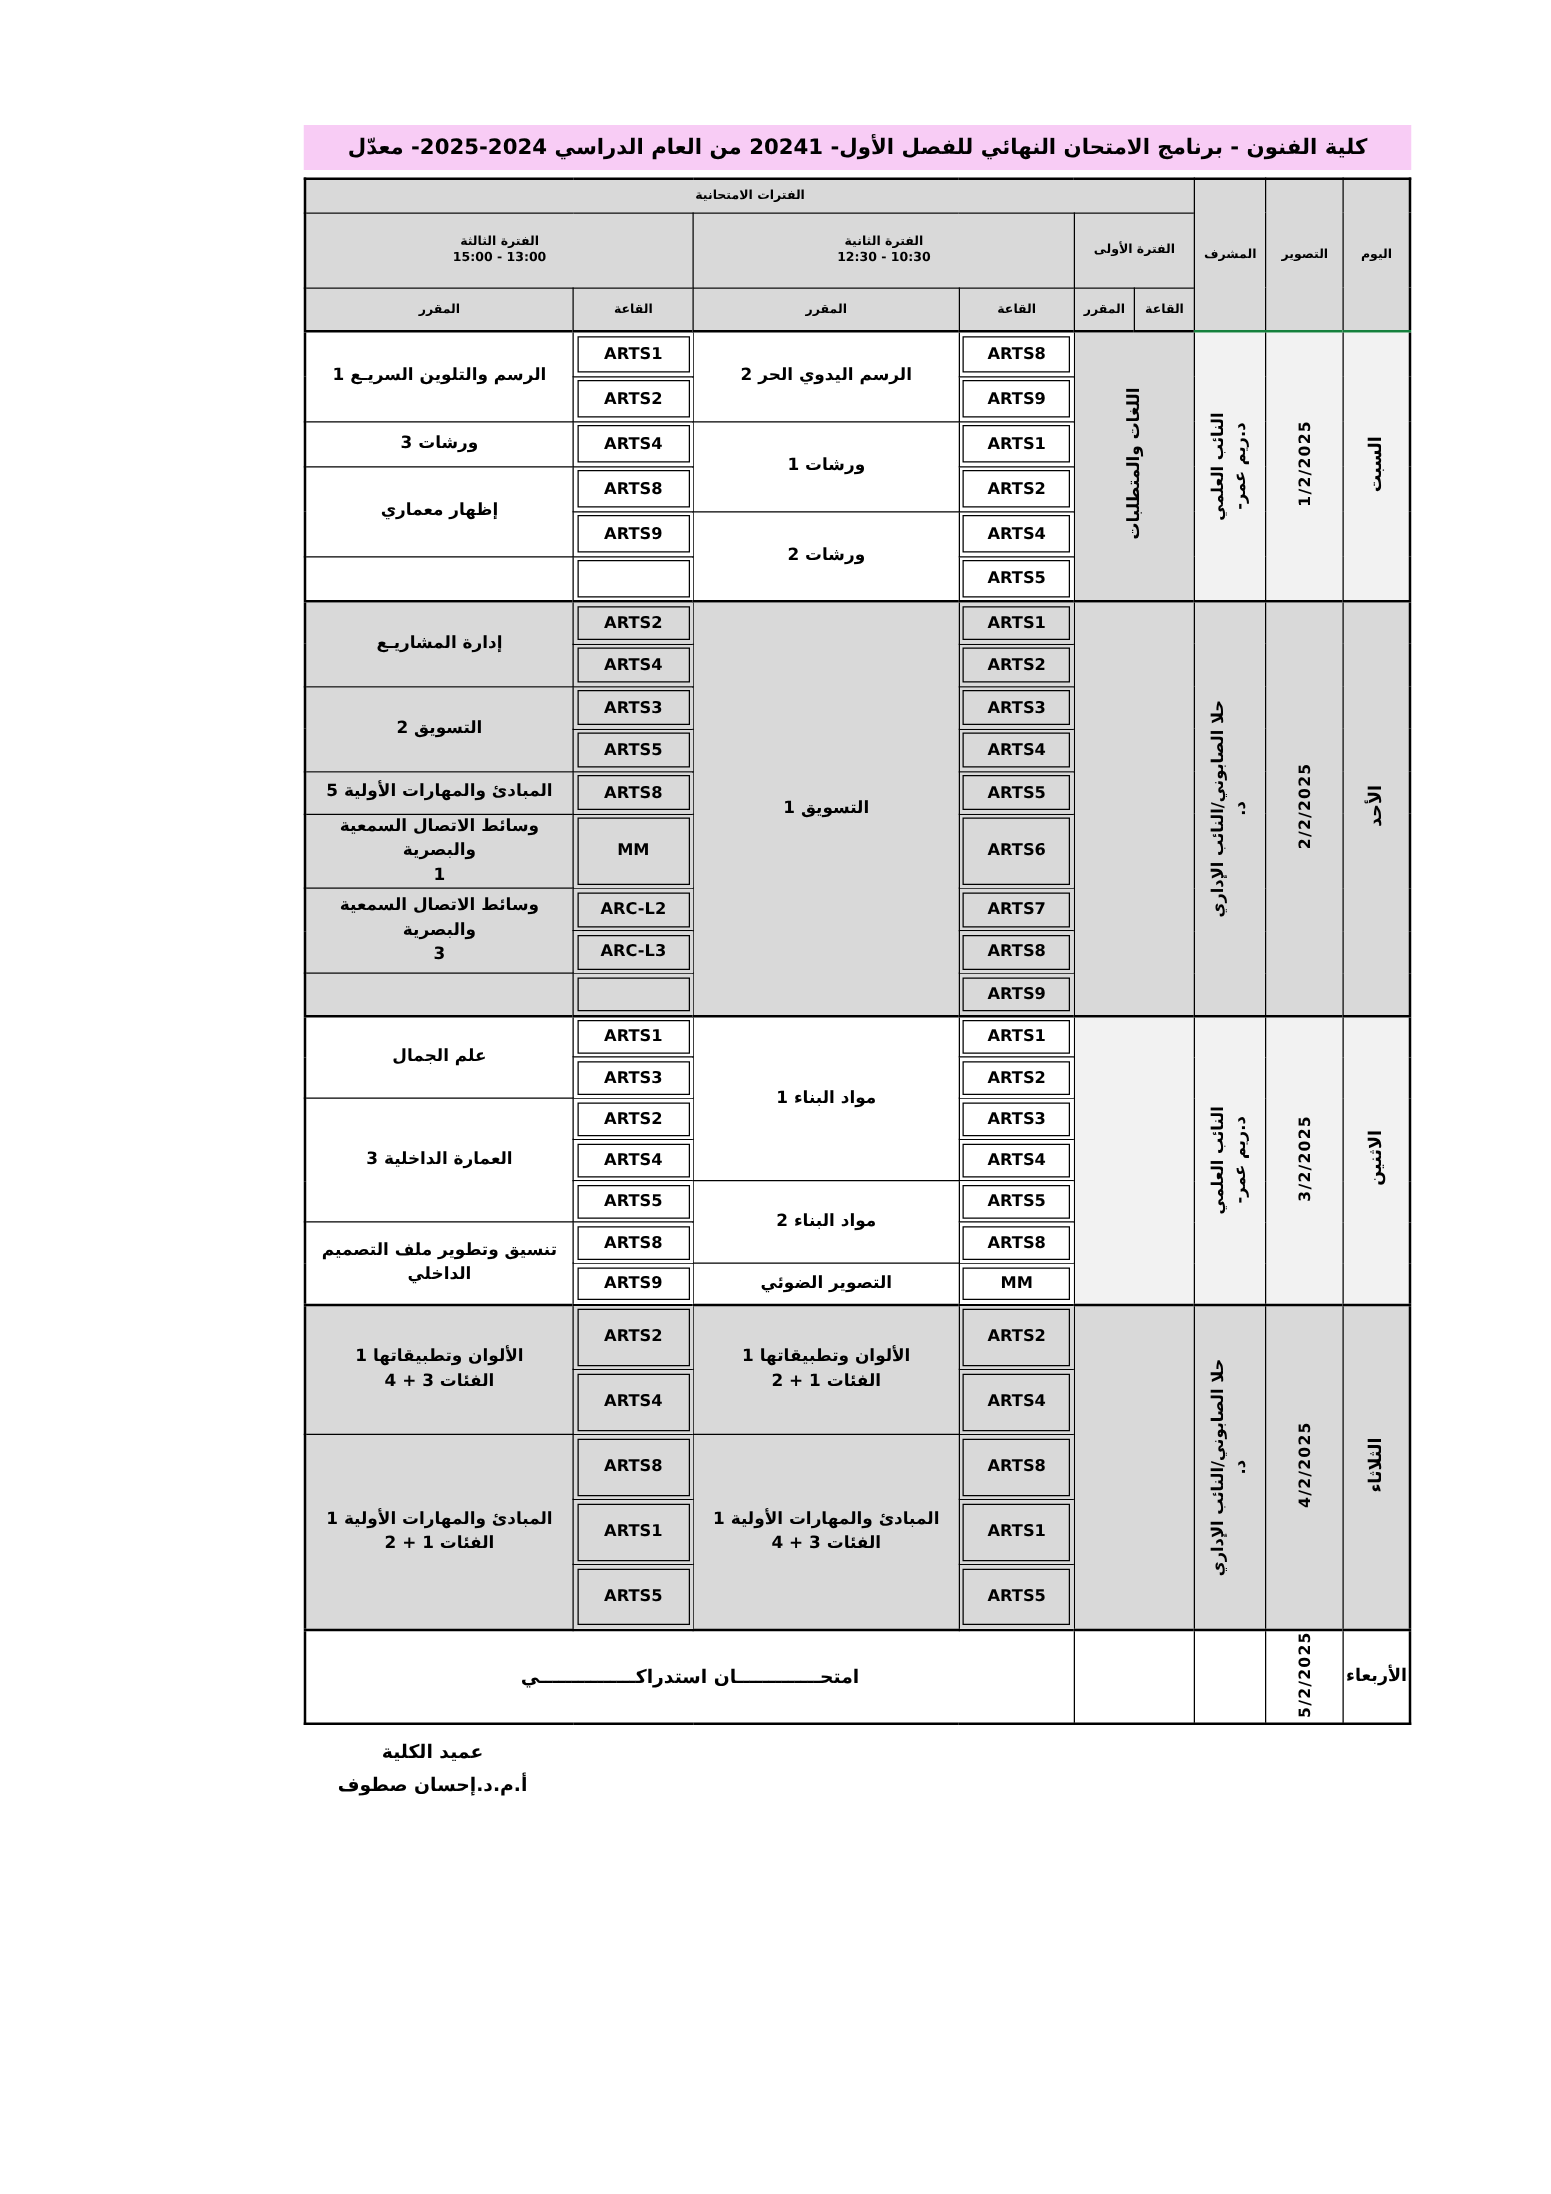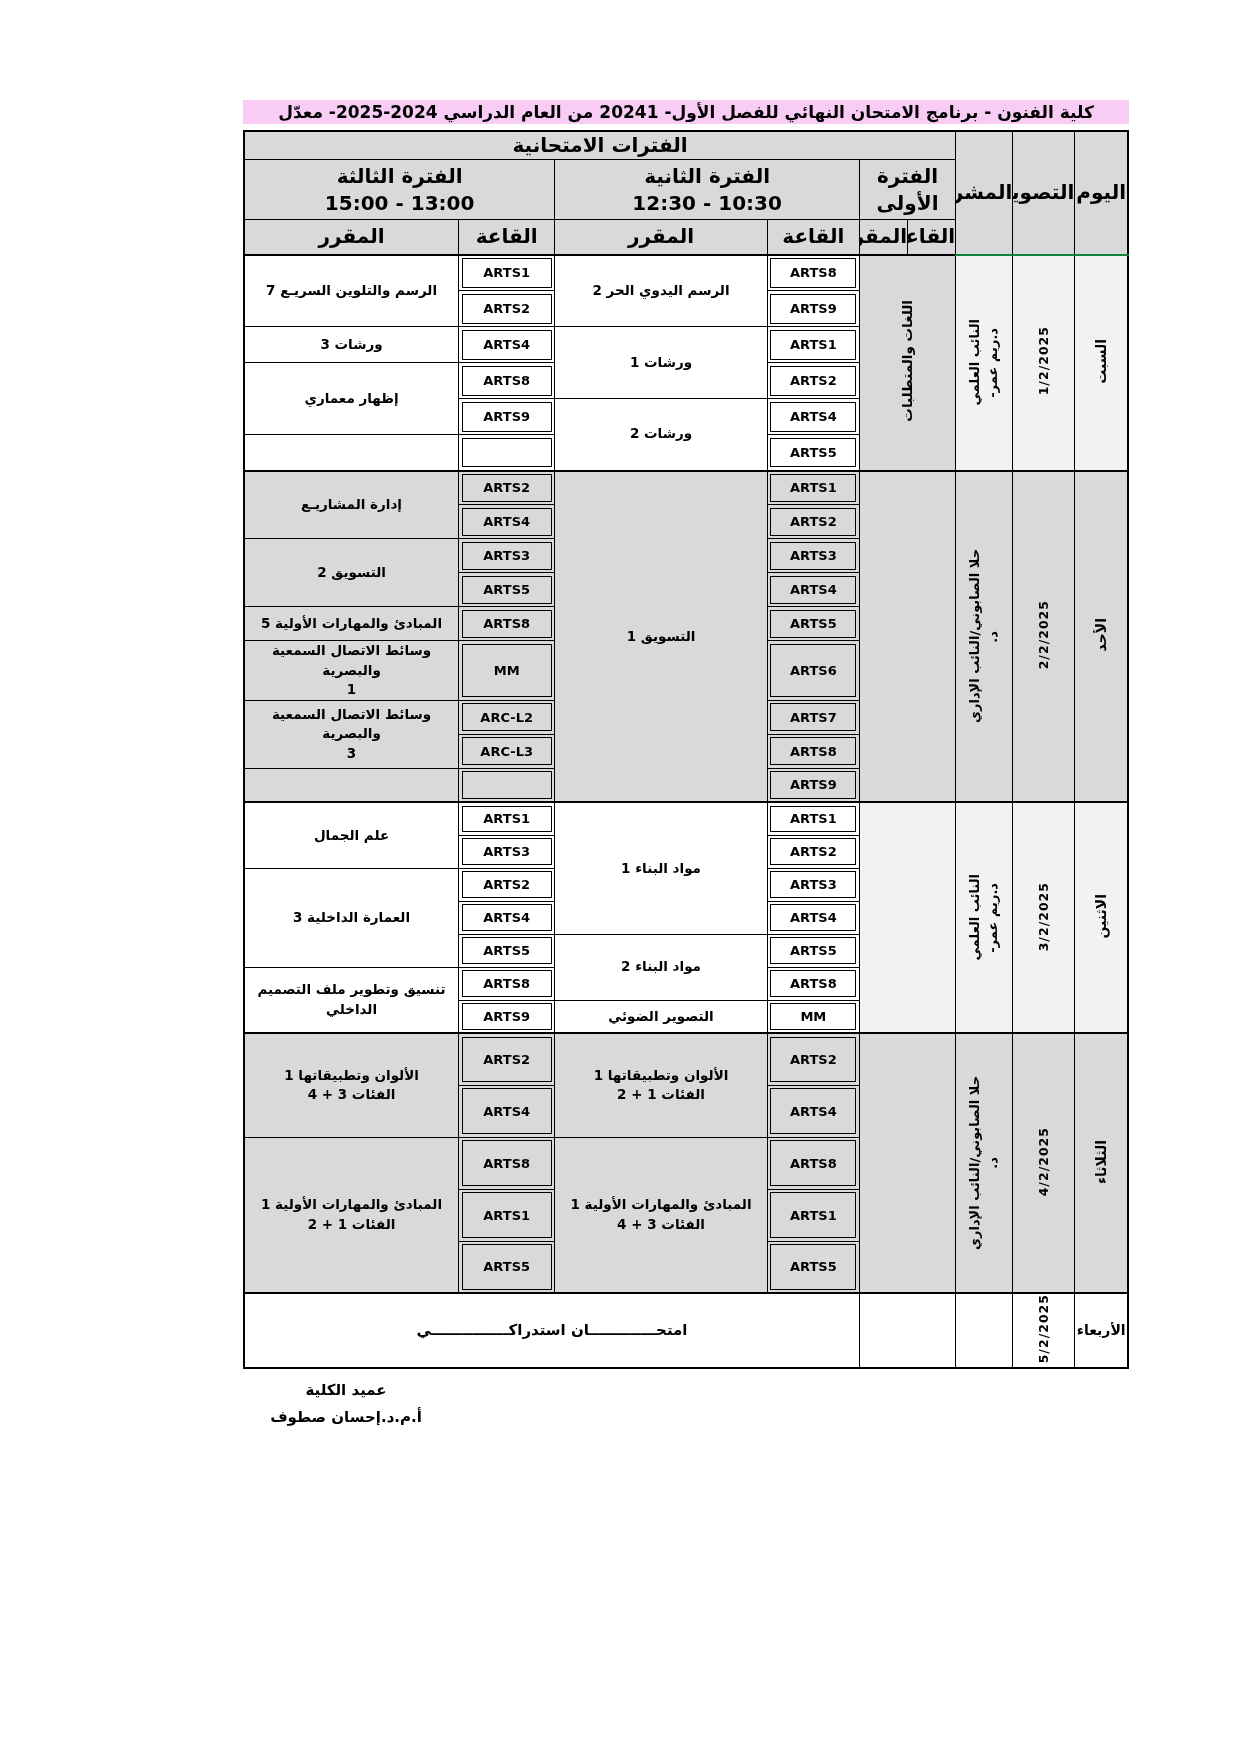--- a/index.html
+++ b/index.html
@@ -1,25 +1,25 @@
 <!DOCTYPE html>
 <html lang="ar" dir="rtl"><head>
 <meta charset="utf-8">
 <style>
   html,body{margin:0;padding:0;}
   body{width:1241px;height:1755px;background:#ffffff;direction:rtl;
        font-family:"DejaVu Sans",sans-serif;font-weight:bold;color:#000;overflow:hidden;}
   .page{position:absolute;left:243px;top:100px;width:886px;}
-  .titlebar{background:#f8ccf5;height:24px;display:flex;align-items:center;justify-content:center;
+  .titlebar{background:#f8ccf5;height:36px;display:flex;align-items:center;justify-content:center;
             font-size:17px;font-weight:bold;margin-bottom:6px;}
   table{border-collapse:collapse;width:886px;table-layout:fixed;}
   td{border:1px solid #000;padding:0;text-align:center;vertical-align:middle;
      font-weight:bold;font-size:14px;overflow:hidden;}
   table{border:2px solid #000;}
-  thead td{background:#d9d9d9;font-size:20px;white-space:pre-line;line-height:1.35;}
+  thead td{background:#d9d9d9;font-size:10px;white-space:pre-line;line-height:1.35;}
   thead tr:last-child td{border-bottom:2px solid #000;}
   td.hdr-tall{border-bottom:2px solid #15803d;}
   tr.bandstart > td{border-top:2px solid #000;}
   .c-white{background:#ffffff;}
   .c-light{background:#f2f2f2;}
   .c-gray{background:#d9d9d9;}
   td.room{position:relative;}
   .roombox{position:absolute;top:2.5px;bottom:2.5px;left:2.5px;right:2.5px;border:1px solid #000;
            display:flex;align-items:center;justify-content:center;font-size:13px;}
   td.course{white-space:pre-line;line-height:1.45;font-size:13.5px;}
@@ -85,21 +85,21 @@
             </div>
           </td>
           <td class="c-gray p1cell" rowspan="6" colspan="2"><span class="vtx">اللغات والمتطلبات</span></td>
           <td class="c-white room">
             <div class="roombox">ARTS8</div>
           </td>
           <td class="c-white course" rowspan="2">الرسم اليدوي الحر 2</td>
           <td class="c-white room">
             <div class="roombox">ARTS1</div>
           </td>
-          <td class="c-white course" rowspan="2">الرسم والتلوين السريـع 7</td>
+          <td class="c-white course" rowspan="2">الرسم والتلوين السريـع 1</td>
         </tr>
         <tr style="height: 36px;">
           <td class="c-white room">
             <div class="roombox">ARTS9</div>
           </td>
           <td class="c-white room">
             <div class="roombox">ARTS2</div>
           </td>
         </tr>
         <tr style="height: 36px;">

